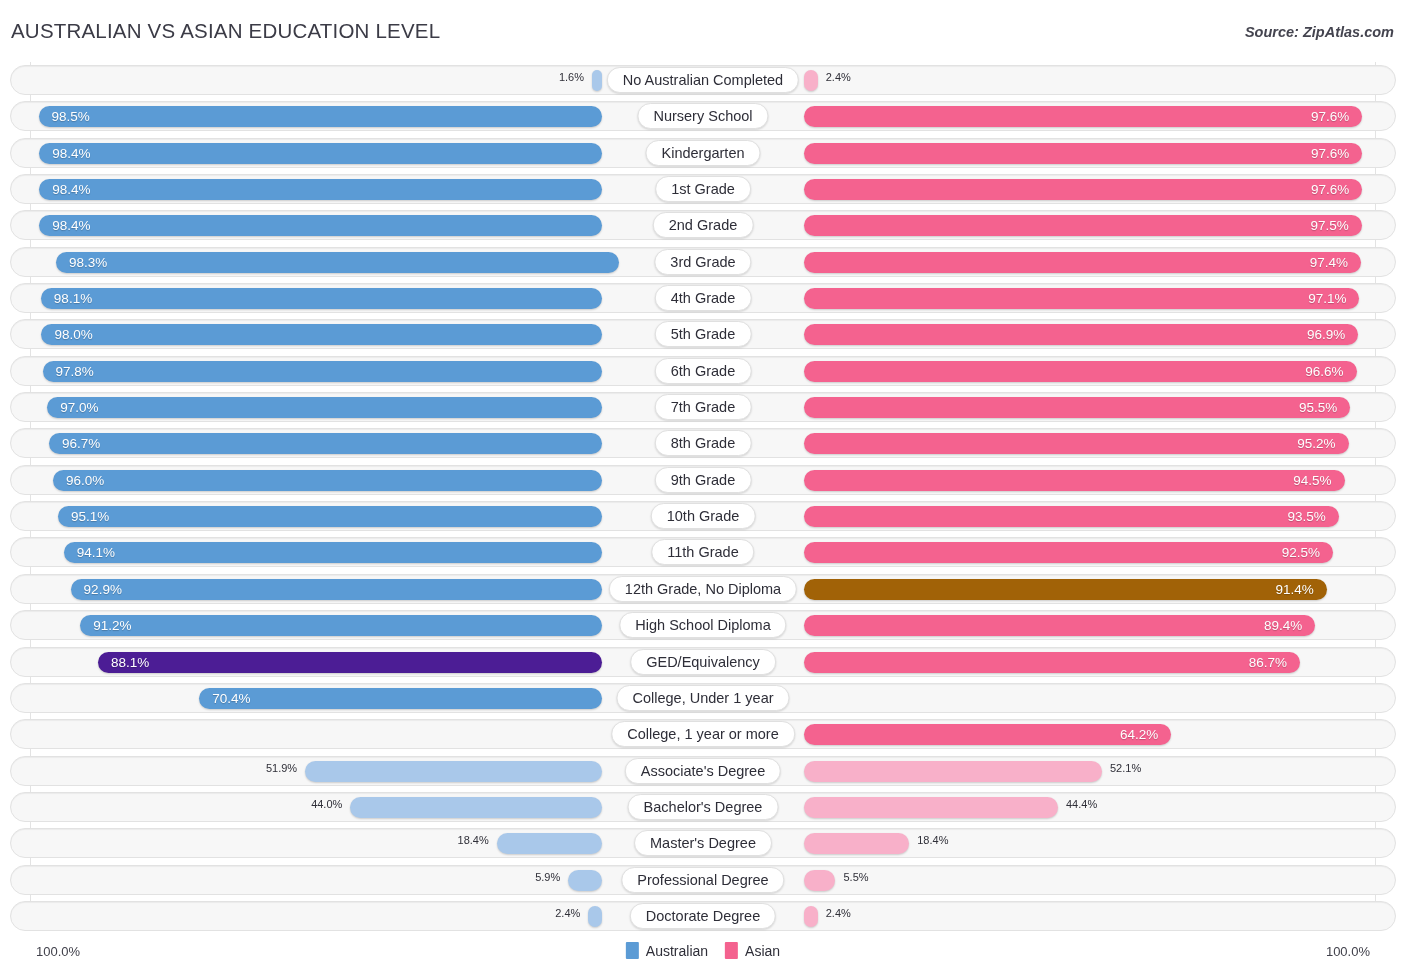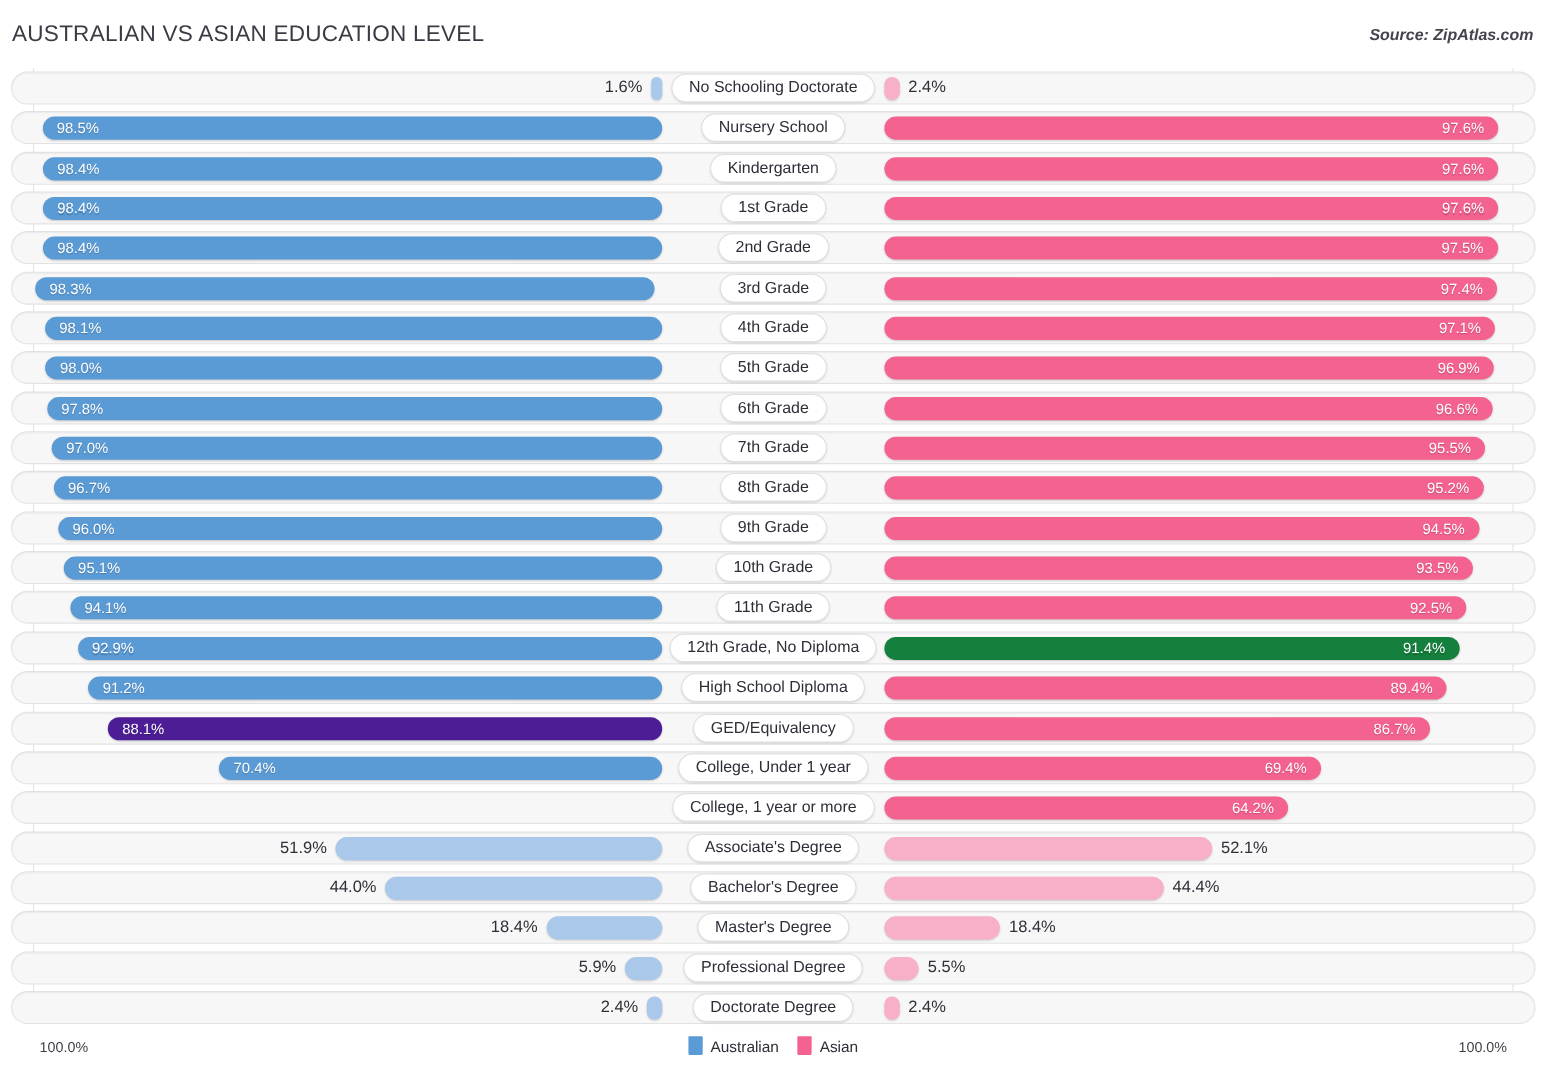--- a/index.html
+++ b/index.html
@@ -86,21 +86,21 @@
     color: #ffffff;
     white-space: nowrap;
     text-shadow: 0 1px 1px rgba(0,0,0,.22);
   }
   .bar.left  .inval { margin-left: 13px; }
   .bar.right .inval { margin-right: 13px; }
 
   .outval {
     position: absolute;
     top: 9px;
-    font-size: 15px;
+    font-size: 11px;
     color: #2f2f38;
     white-space: nowrap;
   }
   .outval.left  { text-align: right; }
   .outval.right { text-align: left; }
 
   
   .clabel {
     position: absolute;
     top: 5px;
@@ -157,21 +157,21 @@
   <div id="chart">
     <div class="gridline" style="left:30px"></div>
     <div class="gridline" style="left:1375px"></div>
     <div class="rows" id="rows">
         <div class="row">
           <div class="track"></div>
           <div class="bar left" style="left: 592px; width: 10px; background: rgb(169, 200, 234);"></div>
           <div class="outval left" style="right: 822px;">1.6%</div>
           <div class="bar right" style="left: 804px; width: 13.728px; background: rgb(248, 176, 201);"></div>
           <div class="outval right" style="left: 825.728px;">2.4%</div>
-          <div class="clabel">No Schooling Doctorate</div>
+          <div class="clabel">No Australian Completed</div>
         </div>
         <div class="row">
           <div class="track"></div>
           <div class="bar left" style="left: 38.58px; width: 563.42px; background: rgb(91, 155, 213);">
             <span class="inval">98.5%</span>
           </div>
           <div class="bar right" style="left: 804px; width: 558.272px; background: rgb(244, 98, 143);">
             <span class="inval">97.6%</span>
           </div>
           <div class="clabel">Nursery School</div>
@@ -201,21 +201,21 @@
           <div class="bar left" style="left: 39.152px; width: 562.848px; background: rgb(91, 155, 213);">
             <span class="inval">98.4%</span>
           </div>
           <div class="bar right" style="left: 804px; width: 557.7px; background: rgb(244, 98, 143);">
             <span class="inval">97.5%</span>
           </div>
           <div class="clabel">2nd Grade</div>
         </div>
         <div class="row">
           <div class="track"></div>
-          <div class="bar left" style="left: 32px; width: 563px; background: rgb(91, 155, 213);">
+          <div class="bar left" style="left: 56px; width: 563px; background: rgb(91, 155, 213);">
             <span class="inval">98.3%</span>
           </div>
           <div class="bar right" style="left: 804px; width: 557.128px; background: rgb(244, 98, 143);">
             <span class="inval">97.4%</span>
           </div>
           <div class="clabel">3rd Grade</div>
         </div>
         <div class="row">
           <div class="track"></div>
           <div class="bar left" style="left: 40.868px; width: 561.132px; background: rgb(91, 155, 213);">
@@ -294,21 +294,21 @@
           <div class="bar right" style="left: 804px; width: 529.1px; background: rgb(244, 98, 143);">
             <span class="inval">92.5%</span>
           </div>
           <div class="clabel">11th Grade</div>
         </div>
         <div class="row">
           <div class="track"></div>
           <div class="bar left" style="left: 70.612px; width: 531.388px; background: rgb(91, 155, 213);">
             <span class="inval">92.9%</span>
           </div>
-          <div class="bar right" style="left: 804px; width: 522.808px; background: #15803d;">
+          <div class="bar right" style="left: 804px; width: 522.808px; background: #a16207;">
             <span class="inval">91.4%</span>
           </div>
           <div class="clabel">12th Grade, No Diploma</div>
         </div>
         <div class="row">
           <div class="track"></div>
           <div class="bar left" style="left: 80.336px; width: 521.664px; background: rgb(91, 155, 213);">
             <span class="inval">91.2%</span>
           </div>
           <div class="bar right" style="left: 804px; width: 511.368px; background: rgb(244, 98, 143); padding-left: 25px;">
@@ -323,23 +323,20 @@
           </div>
           <div class="bar right" style="left: 804px; width: 495.924px; background: rgb(244, 98, 143);">
             <span class="inval">86.7%</span>
           </div>
           <div class="clabel">GED/Equivalency</div>
         </div>
         <div class="row">
           <div class="track"></div>
           <div class="bar left" style="left: 199.312px; width: 402.688px; background: rgb(91, 155, 213);">
             <span class="inval">70.4%</span>
-          </div>
-          <div class="bar right" style="left: 804px; width: 396.968px; background: rgb(244, 98, 143);">
-            <span class="inval">69.4%</span>
           </div>
           <div class="clabel">College, Under 1 year</div>
         </div>
         <div class="row">
           <div class="track"></div>
           <div class="bar right" style="left: 804px; width: 367.224px; background: rgb(244, 98, 143);">
             <span class="inval">64.2%</span>
           </div>
           <div class="clabel">College, 1 year or more</div>
         </div>

